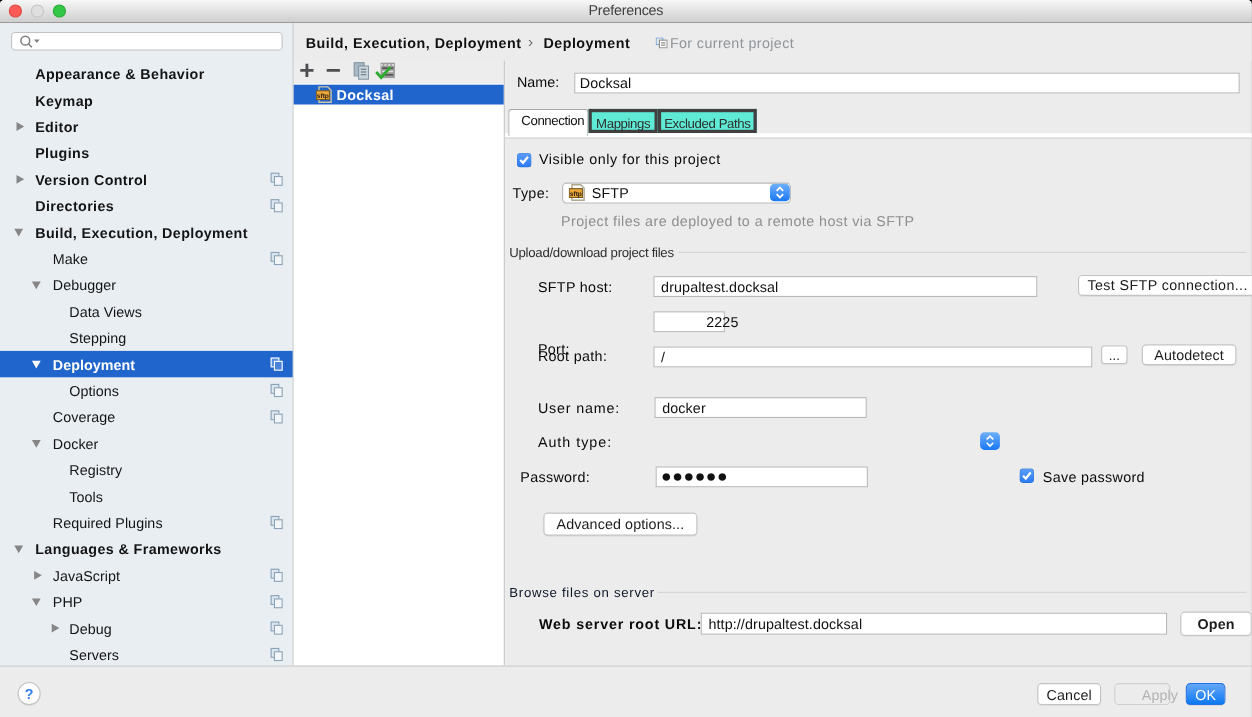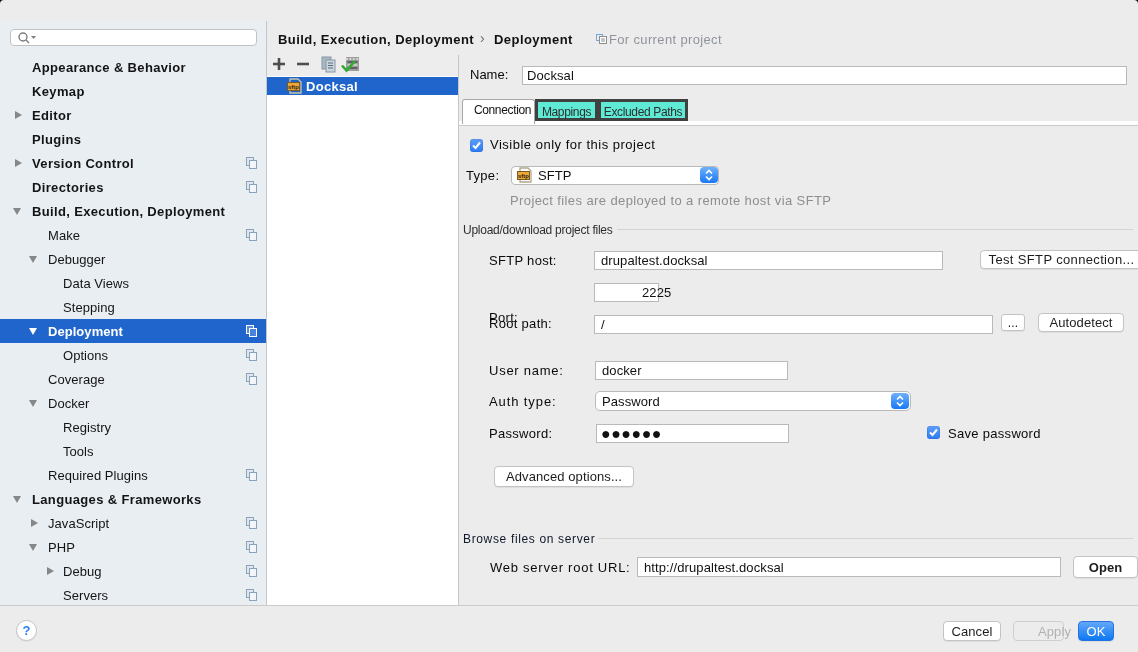--- a/index.html
+++ b/index.html
@@ -46,20 +46,26 @@
 .cbox {position:absolute; width:13px; height:13px; border-radius:3px; background:linear-gradient(#5d9ef8,#2a7af5); box-shadow:inset 0 0 0 0.5px rgba(0,0,0,0.12);}
 .cbox svg {position:absolute; left:1px; top:1px;}
 .stepper {position:absolute; width:18px; height:16px; border-radius:4px; background:linear-gradient(#6fb0fa,#1a78f5);}
 
 #botbar {position:absolute; left:0; top:605px; width:1138px; height:47px; background:#ececec; border-top:1px solid #cbcbcb;}
 </style>
 </head>
 <body>
 <div id="win">
 
+<div id="titlebar">
+  <div class="t">Preferences</div>
+  <div class="tl" style="left:8px; background:#fc5b57; border:0.5px solid #e14640;"></div>
+  <div class="tl" style="left:28px; background:#dfdfdf; border:0.5px solid #c5c5c5;"></div>
+  <div class="tl" style="left:48px; background:#33c748; border:0.5px solid #27aa35;"></div>
+</div>
 
 <div id="sidebar">
 <div id="search">
   <svg width="22" height="13" style="position:absolute;left:5px;top:1px;">
     <circle cx="7" cy="6" r="4" fill="none" stroke="#7e7e7e" stroke-width="1.4"></circle>
     <line x1="10" y1="9" x2="13" y2="12" stroke="#7e7e7e" stroke-width="1.4"></line>
     <path d="M15 5 l5 0 l-2.5 3 z" fill="#7e7e7e"></path>
   </svg>
 </div>
 <div id="tree">
@@ -263,37 +269,36 @@
   <div class="btn" style="left:502px; top:229px; width:163px; height:19px; letter-spacing:0.35px;margin-left:19px;">Test SFTP connection...</div>
   <div class="lbl" style="left:30px; top:263px;margin-top:26px;">Port:</div>
   <div class="inp" style="left:135px; top:262px; width:65px; height:19px;padding-left:47px;">2225</div>
   <div class="lbl" style="left:30px; top:295px;">Root path:</div>
   <div class="inp" style="left:135px; top:294px; width:399px; height:19px;">/</div>
   <div class="btn" style="left:542px; top:293px; width:24px; height:17px; border-radius:3px; font-size:12px;">...</div>
   <div class="btn" style="left:579px; top:292px; width:86px; height:19px;">Autodetect</div>
   <div class="lbl" style="left:30px; top:342px; letter-spacing:0.75px;">User name:</div>
   <div class="inp" style="left:136px; top:340px; width:193px; height:19px;">docker</div>
   <div class="lbl" style="left:30px; top:373px; letter-spacing:0.9px;">Auth type:</div>
-  <div class="inp" style="left:136px; top:370px; width:316px; height:20px; border-radius:5px;">Password</div>
   <div class="stepper" style="left:432px; top:372px;"><svg width="18" height="16">
           <path d="M6 6.5 L9 3.5 L12 6.5" fill="none" stroke="#fff" stroke-width="1.6"></path>
           <path d="M6 9.5 L9 12.5 L12 9.5" fill="none" stroke="#fff" stroke-width="1.6"></path>
         </svg></div>
-  <div class="lbl" style="left:30px; top:405px;">Password:</div>
+  <div class="lbl" style="left:14px; top:405px;">Password:</div>
   <div class="inp" style="left:137px; top:403px; width:193px; height:19px; font-size:16px; letter-spacing:0.5px; padding-left:4px;">●●●●●●</div>
   <div class="cbox" style="left:468px; top:405px;">
         <svg width="11" height="11">
           <path d="M2 5.5 L4.5 8 L9 2.5" fill="none" stroke="#fff" stroke-width="2"></path>
         </svg>
       </div>
   <div class="lbl" style="left:489px; top:405px;">Save password</div>
   <div class="btn" style="left:35px; top:445px; width:140px; height:21px;">Advanced options...</div>
   <div class="abs" style="left:4px; top:511px; font-size:12px; color:#0f172a; letter-spacing:0.65px;">Browse files on server</div>
   <div class="hline" style="left:139px; top:517px; width:535px;"></div>
-  <div class="lbl" style="left:31px; top:539px; letter-spacing:0.75px;">Web server root URL:</div>
+  <div class="lbl" style="left:31px; top:539px; letter-spacing:0.75px;font-weight:bold;">Web server root URL:</div>
   <div class="inp" style="left:178px; top:536px; width:424px; height:20px;">http://drupaltest.docksal</div>
   <div class="btn" style="left:614px; top:535px; width:65px; height:22px;font-weight:bold;">Open</div>
 </div>
 
 <div id="botbar">
   <div class="btn" style="left:16px; top:14px; width:21px; height:21px; border-radius:50%; font-size:13px; color:#2d7ff0; font-weight:bold;">?</div>
   <div class="btn" style="left:943px; top:15px; width:58px; height:20px;">Cancel</div>
   <div class="btn" style="left:1013px; top:15px; width:51px; height:20px; background:#ececec; border-color:#cfcfcf; color:#b2b2b2; box-shadow:none;padding-left:32px;">Apply</div>
   <div class="btn" style="left:1078px; top:15px; width:36px; height:20px; background:linear-gradient(#64a7f9,#0d78f2); border-color:#2372e2; color:#fff;">OK</div>
 </div>

